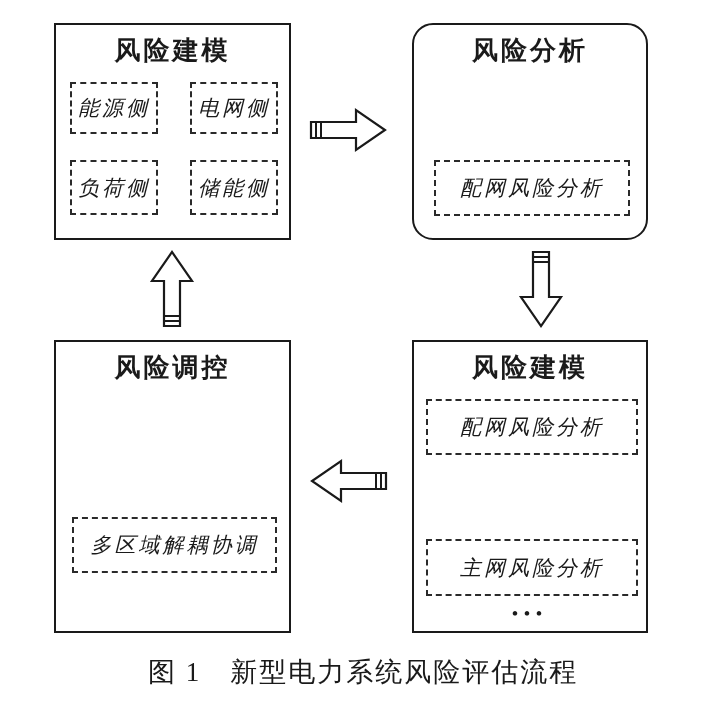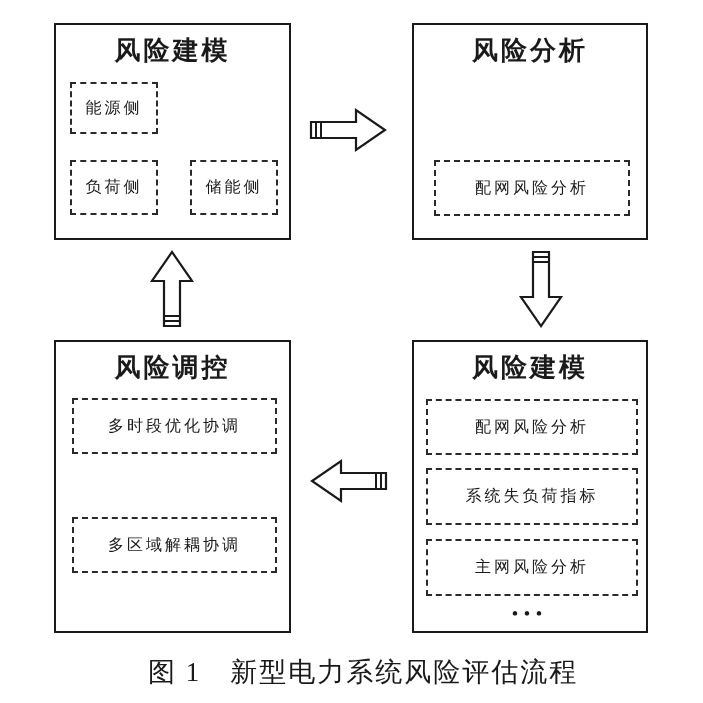--- a/index.html
+++ b/index.html
@@ -35,24 +35,25 @@
     line-height: 1.1;
     white-space: nowrap;
   }
   .sub {
     position: absolute;
     border: 2px dashed #2a2a2a;
     box-sizing: border-box;
     display: flex;
     align-items: center;
     justify-content: center;
-    font-size: 16px;
+    font-size: 21px;
     letter-spacing: 3px;
     white-space: nowrap;
     background: #ffffff;
+    font-style: italic;
   }
   .dots {
     position: absolute;
     left: 0;
     right: 0;
     text-align: center;
     font-size: 17px;
     letter-spacing: 6px;
     font-weight: bold;
     color: #1a1a1a;
@@ -75,39 +76,38 @@
   }
 </style>
 </head>
 <body>
 
 <div class="canvas">
 
   <div class="box" style="left:54px; top:23px; width:237px; height:217px;">
     <div class="box-title">风险建模</div>
     <div class="sub" style="left:14px; top:57px; width:88px; height:52px;">能源侧</div>
+    <div class="sub" style="left:134px; top:57px; width:88px; height:52px;">电网侧</div>
     <div class="sub" style="left:14px; top:135px; width:88px; height:55px;">负荷侧</div>
     <div class="sub" style="left:134px; top:135px; width:88px; height:55px;">储能侧</div>
   </div>
 
-  <div class="box" style="left:412px; top:23px; width:236px; height:217px;">
+  <div class="box" style="left:412px; top:23px; width:236px; height:217px;border-radius:21px;">
     <div class="box-title">风险分析</div>
     <div class="sub" style="left:20px; top:135px; width:196px; height:56px;">配网风险分析</div>
   </div>
 
   <div class="box" style="left:54px; top:340px; width:237px; height:293px;">
     <div class="box-title">风险调控</div>
-    <div class="sub" style="left:16px; top:56px; width:205px; height:56px;">多时段优化协调</div>
     <div class="sub" style="left:16px; top:175px; width:205px; height:56px;">多区域解耦协调</div>
   </div>
 
   <div class="box" style="left:412px; top:340px; width:236px; height:293px;">
     <div class="box-title">风险建模</div>
     <div class="sub" style="left:12px; top:57px; width:212px; height:56px;">配网风险分析</div>
-    <div class="sub" style="left:12px; top:126px; width:212px; height:57px;">系统失负荷指标</div>
     <div class="sub" style="left:12px; top:197px; width:212px; height:57px;">主网风险分析</div>
     <div class="dots" style="top:262px;">•••</div>
   </div>
 
   <div class="arrow-wrap" style="left:309px; top:107px;">
     <svg width="78" height="46" viewBox="0 0 78 46" xmlns="http://www.w3.org/2000/svg">
       <path d="M2,15 H47 V3 L76,23 L47,43 V31 H2 Z" fill="#ffffff" stroke="#1a1a1a" stroke-width="2.2"></path>
       <line x1="7" y1="15" x2="7" y2="31" stroke="#1a1a1a" stroke-width="2"></line>
       <line x1="12" y1="15" x2="12" y2="31" stroke="#1a1a1a" stroke-width="2"></line>
     </svg>

